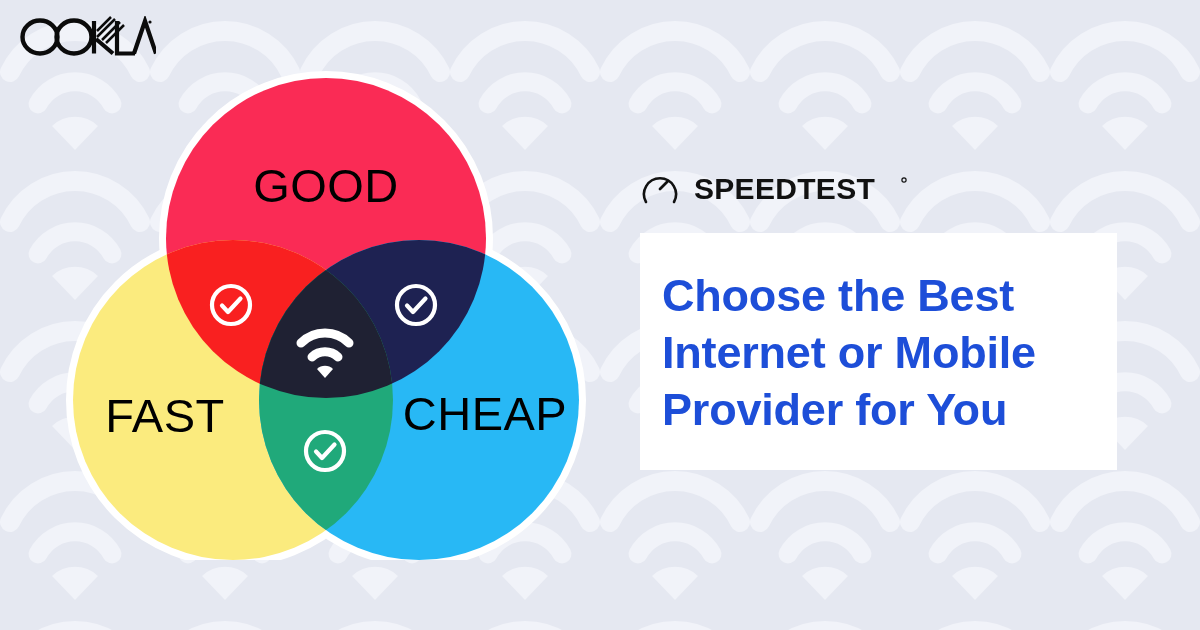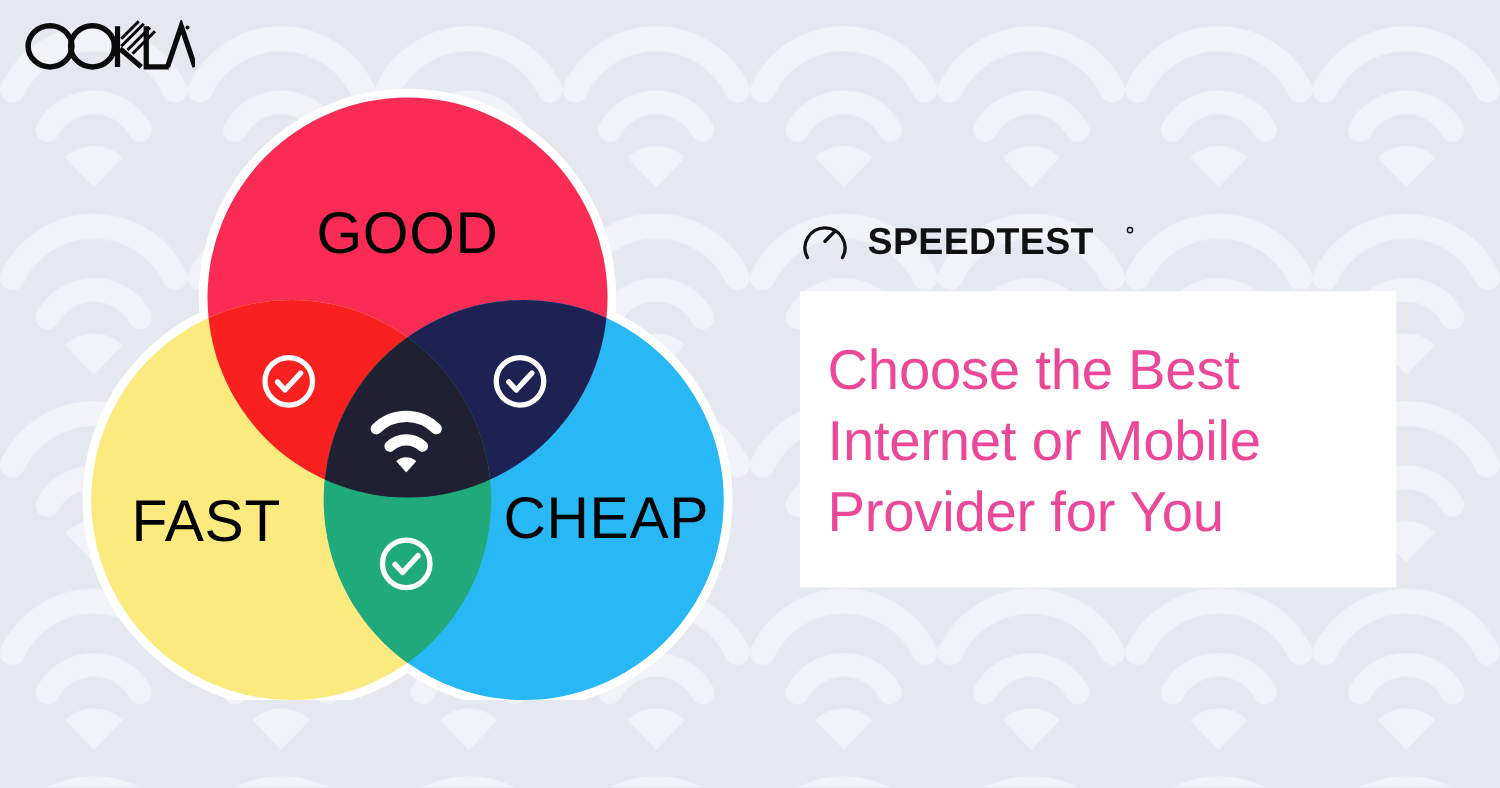--- a/index.html
+++ b/index.html
@@ -25,36 +25,36 @@
   .venn-label{
     font-family:"Liberation Sans", sans-serif;
     font-weight:400;
     fill:#000;
     font-size:47px;
     letter-spacing:0.5px;
   }
 
   
   .right-col{position:absolute;left:640px;top:168px;z-index:4;width:480px;}
-  .speedtest-brand{display:flex;align-items:center;height:48px;margin-bottom:17px;}
+  .speedtest-brand{display:flex;align-items:flex-start;height:48px;margin-bottom:17px;}
   .speedtest-brand svg{display:block;}
 
   .headline-card{
     background:#ffffff;
     width:477px;
     box-sizing:border-box;
     padding:34px 0 32px 22px;
   }
   .headline{
     margin:0;
     font-family:"Liberation Sans", sans-serif;
-    font-weight:400;
+    font-weight:700;
     font-size:45px;
     line-height:57px;
-    color:#ec4899;
+    color:#1d4ed8;
     letter-spacing:-0.2px;
     white-space:pre-line;
   }
 </style>
 </head>
 <body>
 
 <div id="stage">
 
   <div class="bg-pattern">

